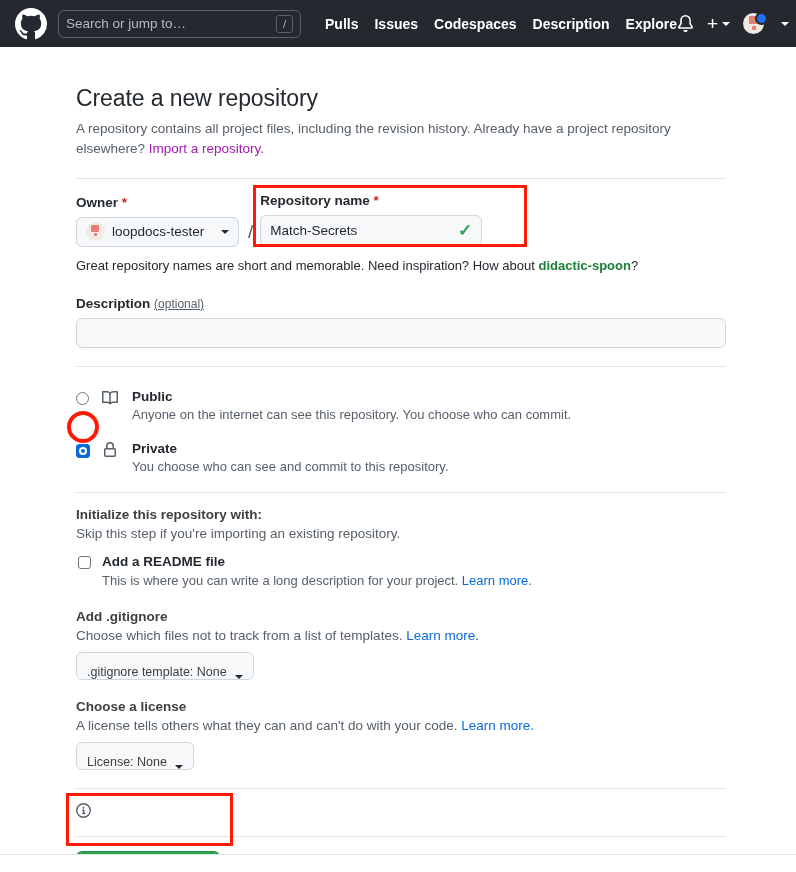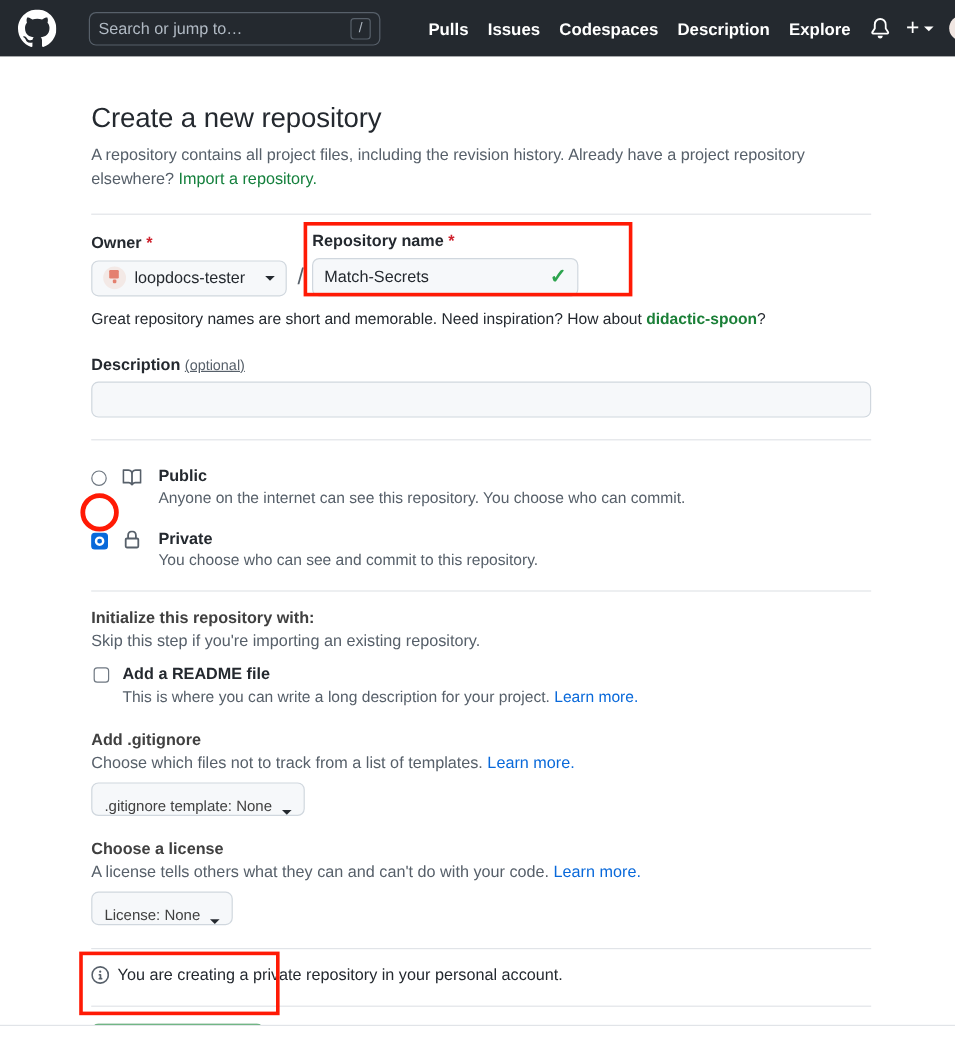--- a/index.html
+++ b/index.html
@@ -8,21 +8,21 @@
     width: 796px; height: 872px;
     background: #ffffff;
     font-family: "Liberation Sans", sans-serif;
     -webkit-font-smoothing: antialiased;
   }
   .page { position: relative; width: 796px; height: 872px; overflow: hidden; background:#ffffff; }
 
   
   .gh-header {
     height: 47px; background: #24292f; display: flex; align-items: center;
-    padding: 0 14px; gap: 16px;
+    padding: 0 14px; gap: 0;
   }
   .gh-logo { width: 34px; height: 34px; margin-right: 10px; flex: none; display:flex; align-items:center; justify-content:center; }
   .gh-logo svg { width: 32px; height: 32px; fill: #ffffff; }
   .search-box {
     width: 243px; height: 28px; border: 1px solid #57606a; border-radius: 6px;
     background: #24292f; display: flex; align-items: center; padding: 0 7px;
     flex: none;
   }
   .search-box .ph { color: #b1bac4; font-size: 13.5px; flex: 1; }
   .slash-key {
@@ -50,21 +50,21 @@
     position: absolute; right: -3px; top: -1px; width: 13px; height: 13px;
     border-radius: 50%; background: #1f6feb; border: 2px solid #24292f;
   }
   .avatar-caret { width: 0; height: 0; border-left: 4px solid transparent; border-right: 4px solid transparent; border-top: 4px solid #ffffff; margin-left: 3px; }
 
   
   .main { padding: 38px 0 0 0; }
   .container { width: 650px; margin-left: 76px; }
   h1.title { font-size: 23px; font-weight: 400; color: #24292f; margin: 0 0 7px 0; letter-spacing: -0.1px; }
   .subtitle { font-size: 13.5px; color: #57606a; line-height: 1.5; margin: 0; max-width: 600px; }
-  .subtitle a { color: #15803d; text-decoration: none; }
+  .subtitle a { color: #a21caf; text-decoration: none; }
   .rule { border: 0; border-top: 1px solid #e1e4e8; margin: 18px 0 0 0; }
 
   .label { font-size: 13.5px; font-weight: 600; color: #24292f; }
   .label .req { color: #cf222e; font-weight: 600; }
   .label .opt { font-weight: 400; color: #57606a; font-size: 12px; text-decoration: underline; }
 
   .owner-row { display: flex; align-items: flex-end; gap: 0; margin-top: 14px; position: relative; }
   .owner-col { width: 165px; }
   .owner-btn {
     margin-top: 7px; height: 30px; border: 1px solid #d0d7de; border-radius: 6px;
@@ -308,21 +308,20 @@
           <span class="dcaret" style="margin-left:0"></span>
         </div>
       </div>
 
       <hr class="rule">
 
       <div class="info-row">
         <svg viewBox="0 0 16 16">
             <path d="M0 8a8 8 0 1 1 16 0A8 8 0 0 1 0 8Zm8-6.5a6.5 6.5 0 1 0 0 13 6.5 6.5 0 0 0 0-13ZM6.5 7.75A.75.75 0 0 1 7.25 7h1a.75.75 0 0 1 .75.75v2.75h.25a.75.75 0 0 1 0 1.5h-2a.75.75 0 0 1 0-1.5h.25v-2h-.25a.75.75 0 0 1-.75-.75ZM8 6a1 1 0 1 1 0-2 1 1 0 0 1 0 2Z"></path>
           </svg>
-        <span>You are creating a private repository in your personal account.</span>
       </div>
 
       <hr class="rule">
 
       <div style="margin-top:14px">
         <button class="create-btn">Create repository</button>
       </div>
     </div>
   </div>
 

